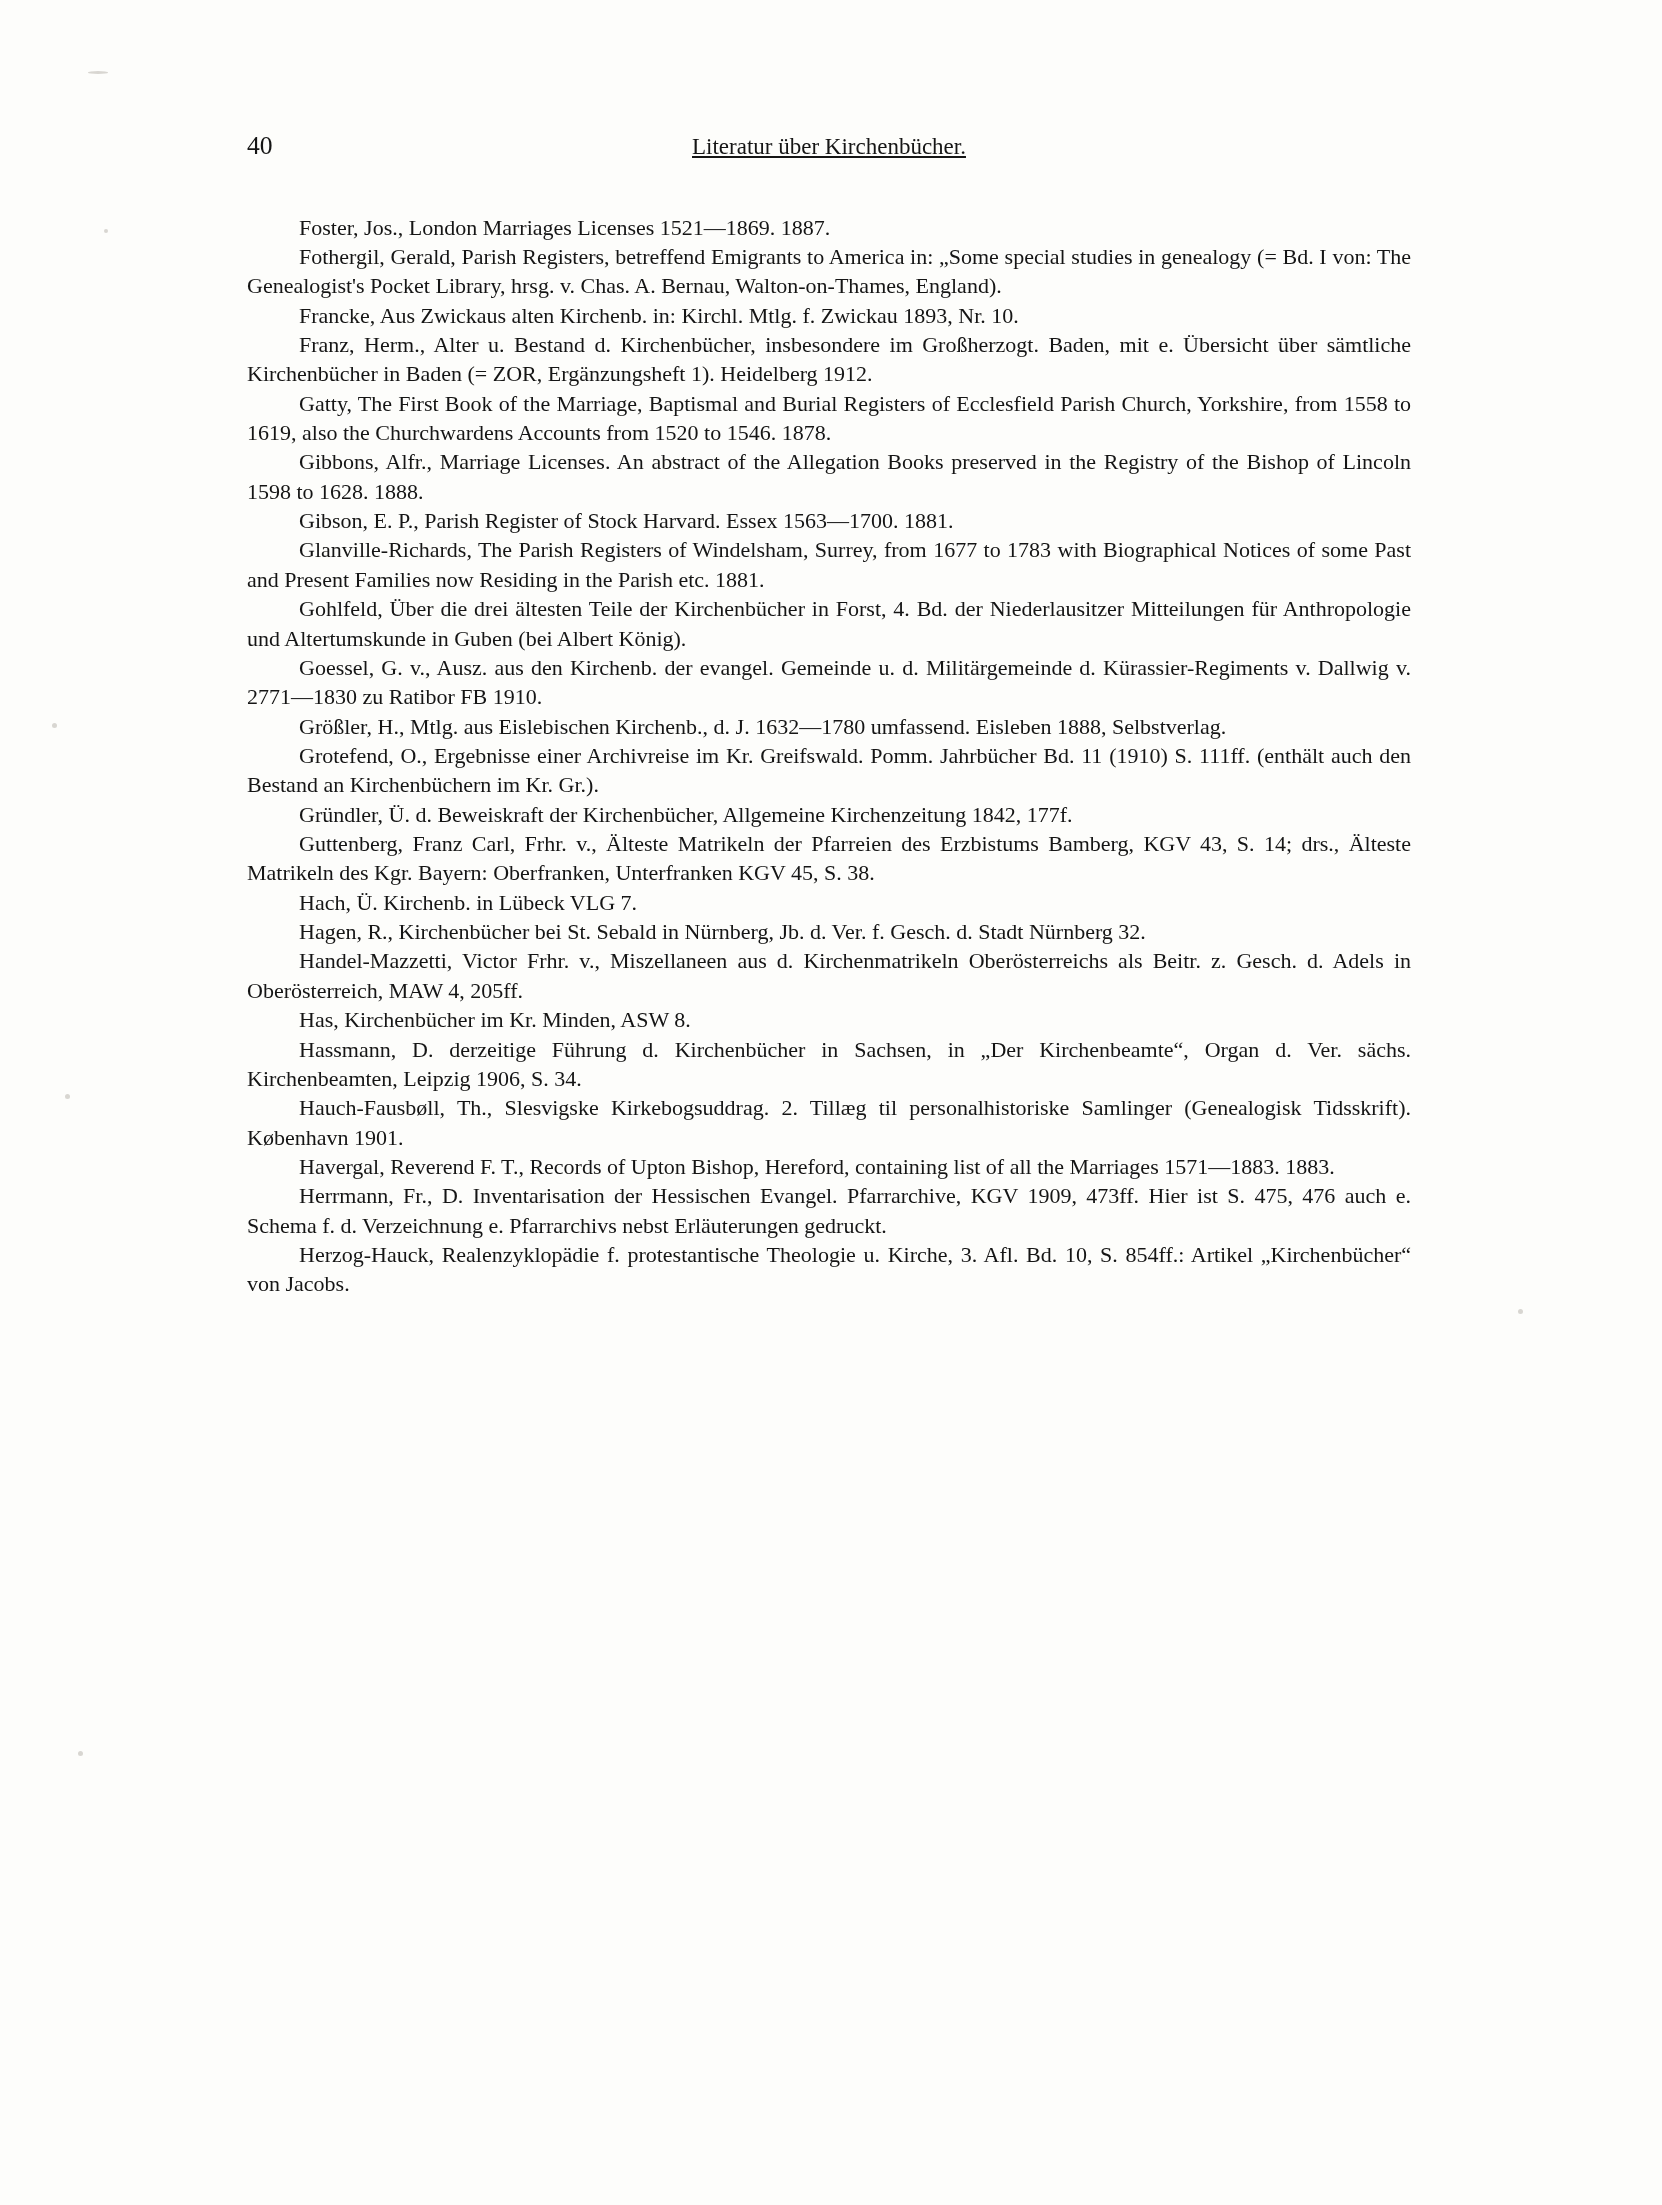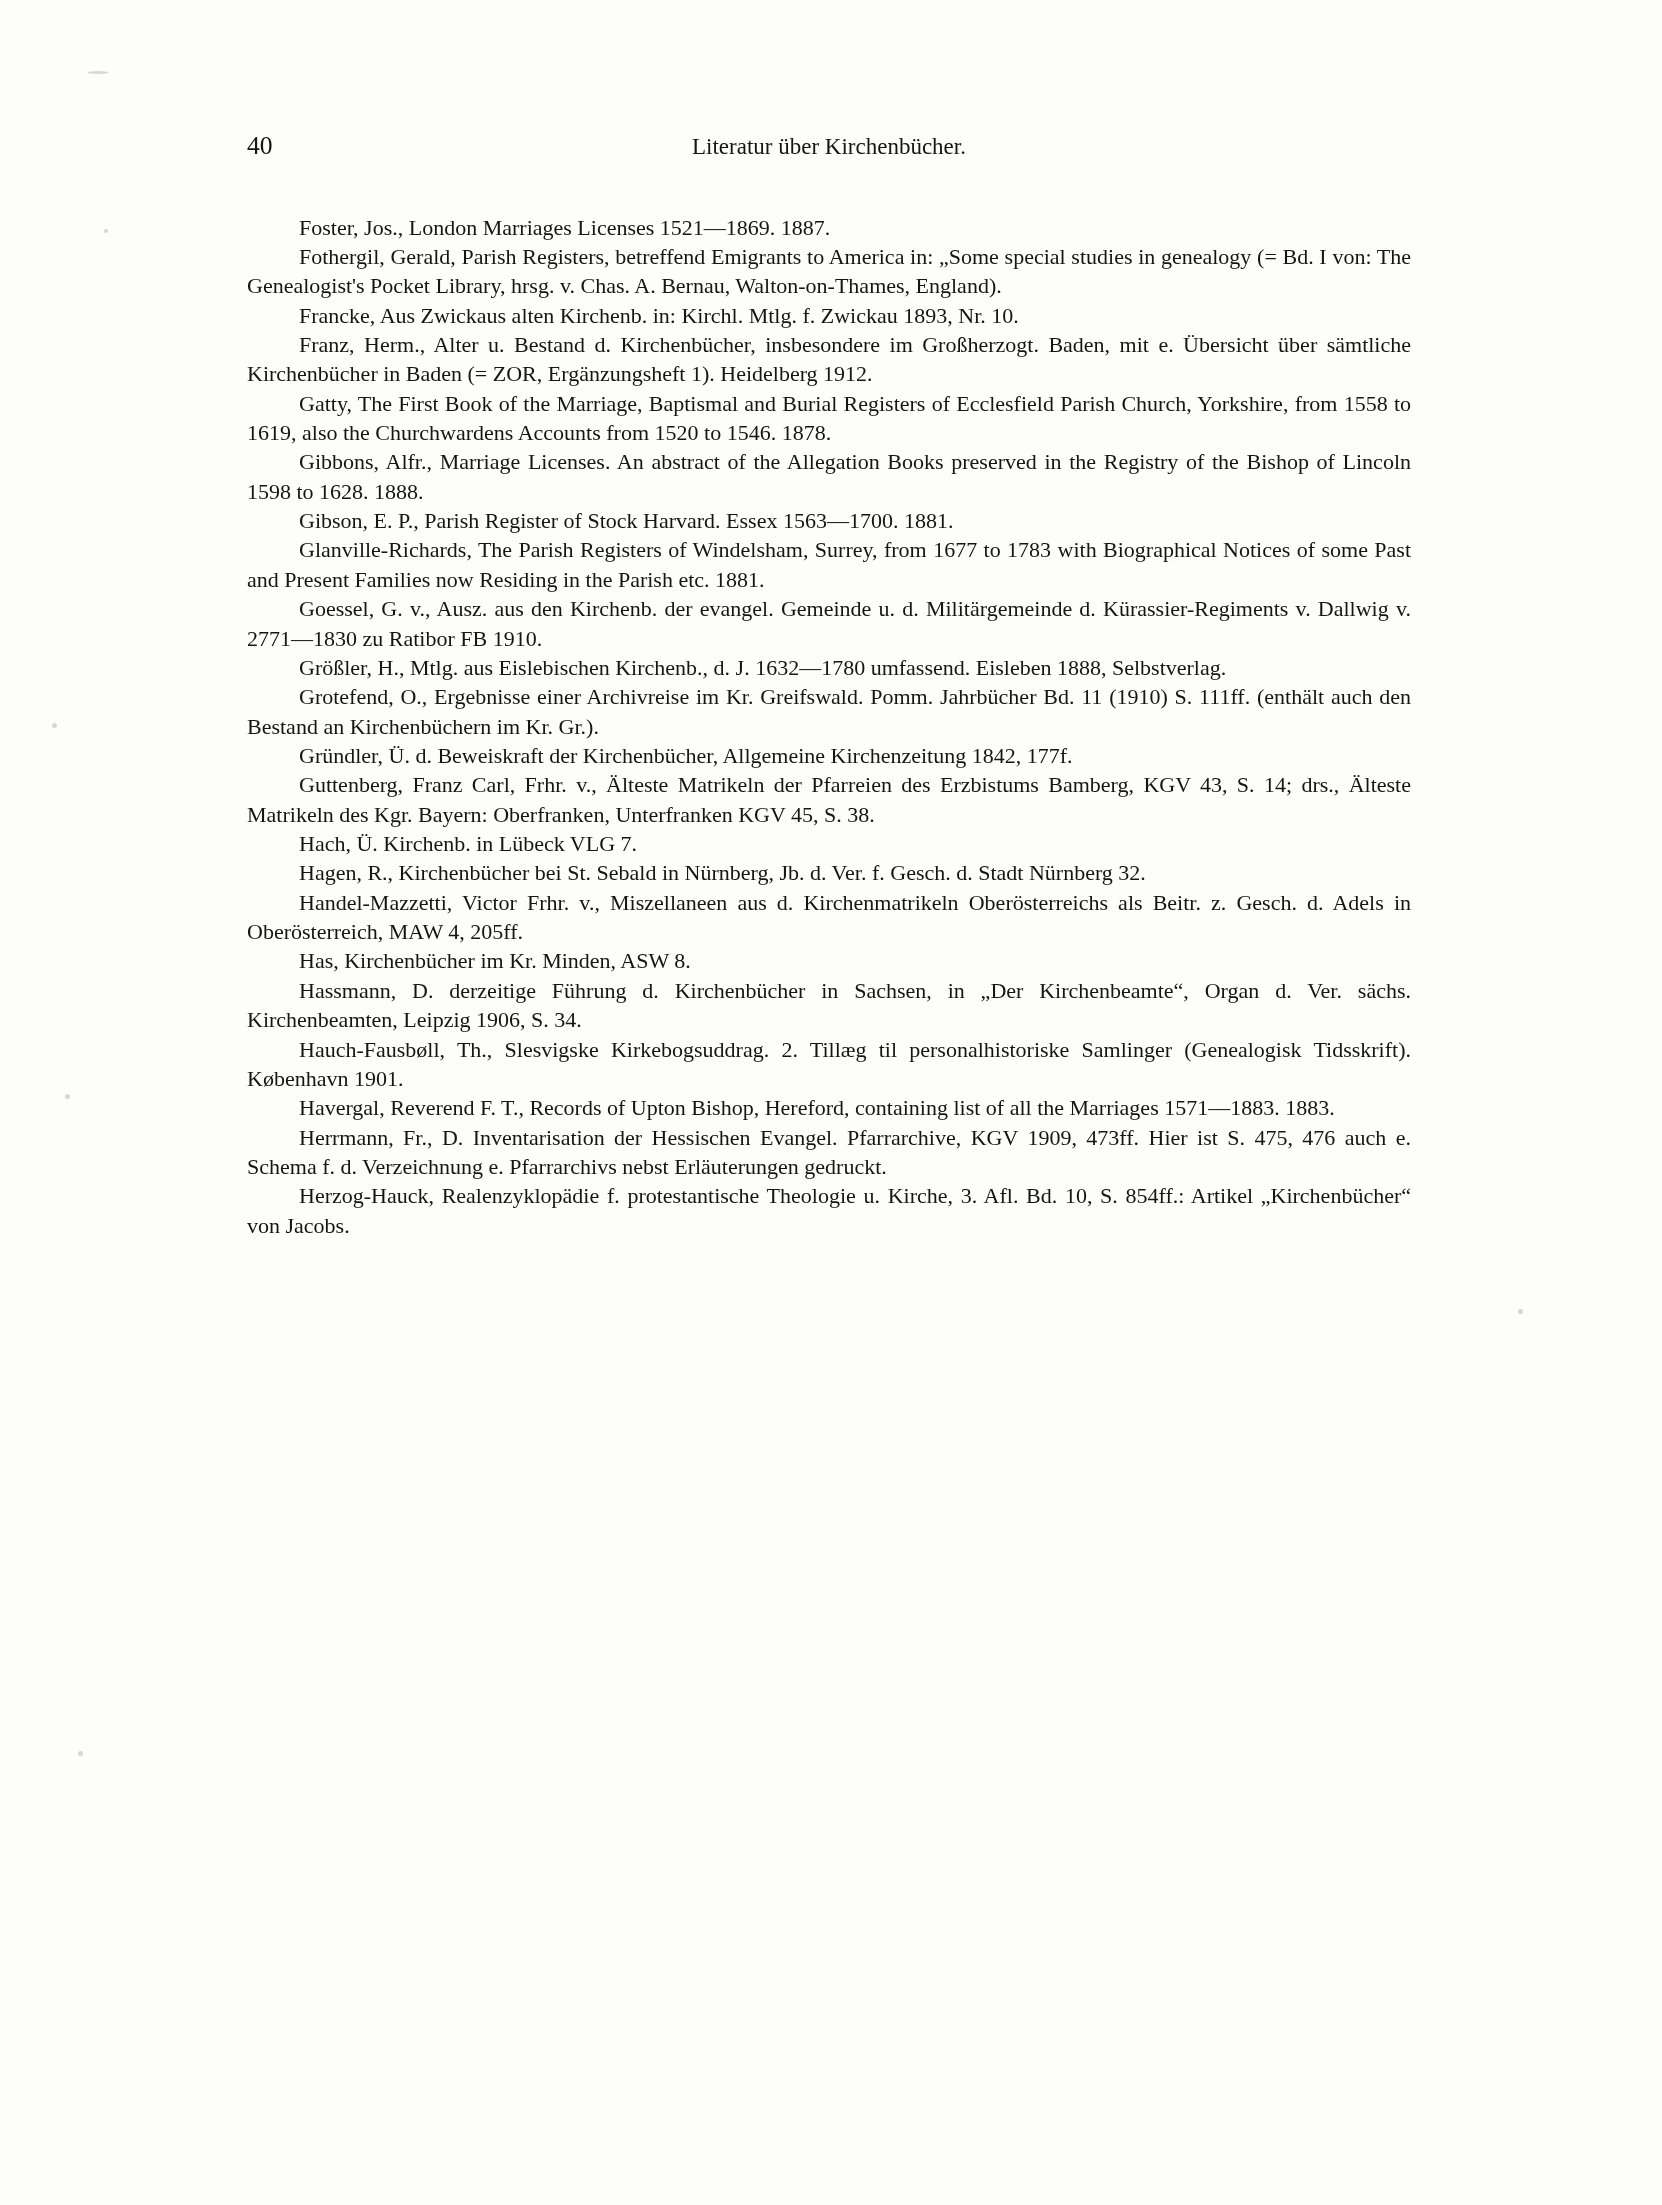--- a/index.html
+++ b/index.html
@@ -39,20 +39,21 @@
     line-height: 1;
   }
   .running-title {
     position: absolute;
     left: 0;
     right: 0;
     top: 1.8px;
     text-align: center;
     font-size: 23px;
     line-height: 1;
+    text-decoration: underline;
   }
   .entries {
     font-size: 22px;
     line-height: 1.335;
     text-align: justify;
     text-justify: inter-word;
   }
   .entry {
     margin: 0 0 0 0;
     text-indent: 52px;
@@ -90,20 +91,21 @@
 
     <div class="entries">
       <p class="entry last-line-left">Foster, Jos., London Marriages Licenses 1521—1869.  1887.</p>
       <p class="entry">Fothergil, Gerald, Parish Registers, betreffend Emigrants to America in: „Some special studies in genealogy (= Bd. I von: The Genealogist's Pocket Library, hrsg. v. Chas. A. Bernau, Walton-on-Thames, England).</p>
       <p class="entry last-line-left">Francke, Aus Zwickaus alten Kirchenb. in: Kirchl. Mtlg. f. Zwickau 1893, Nr. 10.</p>
       <p class="entry">Franz, Herm., Alter u. Bestand d. Kirchenbücher, insbesondere im Großherzogt. Baden, mit e. Übersicht über sämtliche Kirchenbücher in Baden (= ZOR, Ergänzungsheft 1).  Heidelberg 1912.</p>
       <p class="entry">Gatty, The First Book of the Marriage, Baptismal and Burial Registers of Ecclesfield Parish Church, Yorkshire, from 1558 to 1619, also the Churchwardens Accounts from 1520 to 1546.  1878.</p>
       <p class="entry">Gibbons, Alfr., Marriage Licenses. An abstract of the Allegation Books preserved in the Registry of the Bishop of Lincoln 1598 to 1628.  1888.</p>
       <p class="entry last-line-left">Gibson, E. P., Parish Register of Stock Harvard. Essex 1563—1700. 1881.</p>
       <p class="entry">Glanville-Richards, The Parish Registers of Windelsham, Surrey, from 1677 to 1783 with Biographical Notices of some Past and Present Families now Residing in the Parish etc. 1881.</p>
+      <p class="entry">Gohlfeld, Über die drei ältesten Teile der Kirchenbücher in Forst, 4. Bd. der Niederlausitzer Mitteilungen für Anthropologie und Altertumskunde in Guben (bei Albert König).</p>
       <p class="entry">Goessel, G. v., Ausz. aus den Kirchenb. der evangel. Gemeinde u. d. Militärgemeinde d. Kürassier-Regiments v. Dallwig v. 2771—1830 zu Ratibor FB 1910.</p>
       <p class="entry">Größler, H., Mtlg. aus Eislebischen Kirchenb., d. J. 1632—1780 umfassend. Eisleben 1888, Selbstverlag.</p>
       <p class="entry">Grotefend, O., Ergebnisse einer Archivreise im Kr. Greifswald.  Pomm. Jahrbücher Bd. 11 (1910) S. 111ff. (enthält auch den Bestand an Kirchenbüchern im Kr. Gr.).</p>
       <p class="entry">Gründler, Ü. d. Beweiskraft der Kirchenbücher, Allgemeine Kirchenzeitung 1842, 177f.</p>
       <p class="entry">Guttenberg, Franz Carl, Frhr. v., Älteste Matrikeln der Pfarreien des Erzbistums Bamberg, KGV 43, S. 14; drs., Älteste Matrikeln des Kgr. Bayern: Oberfranken, Unterfranken KGV 45, S. 38.</p>
       <p class="entry last-line-left">Hach, Ü. Kirchenb. in Lübeck VLG 7.</p>
       <p class="entry">Hagen, R., Kirchenbücher bei St. Sebald in Nürnberg, Jb. d. Ver. f. Gesch. d. Stadt Nürnberg 32.</p>
       <p class="entry">Handel-Mazzetti, Victor Frhr. v., Miszellaneen aus d. Kirchenmatrikeln Oberösterreichs als Beitr. z. Gesch. d. Adels in Oberösterreich, MAW 4, 205ff.</p>
       <p class="entry last-line-left">Has, Kirchenbücher im Kr. Minden, ASW 8.</p>
       <p class="entry">Hassmann, D. derzeitige Führung d. Kirchenbücher in Sachsen, in „Der Kirchenbeamte“, Organ d. Ver. sächs. Kirchenbeamten, Leipzig 1906, S. 34.</p>

